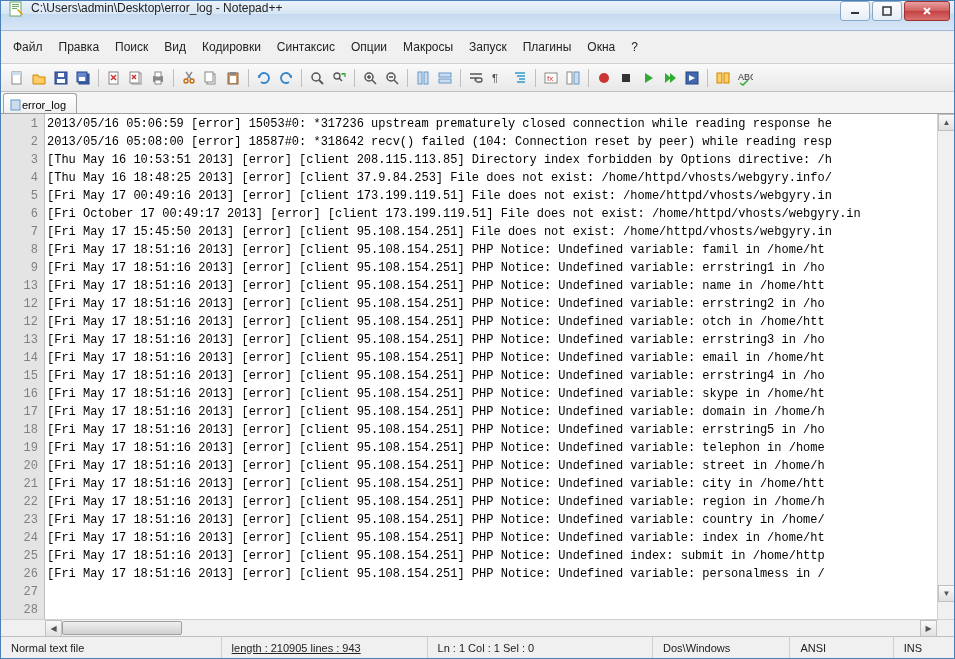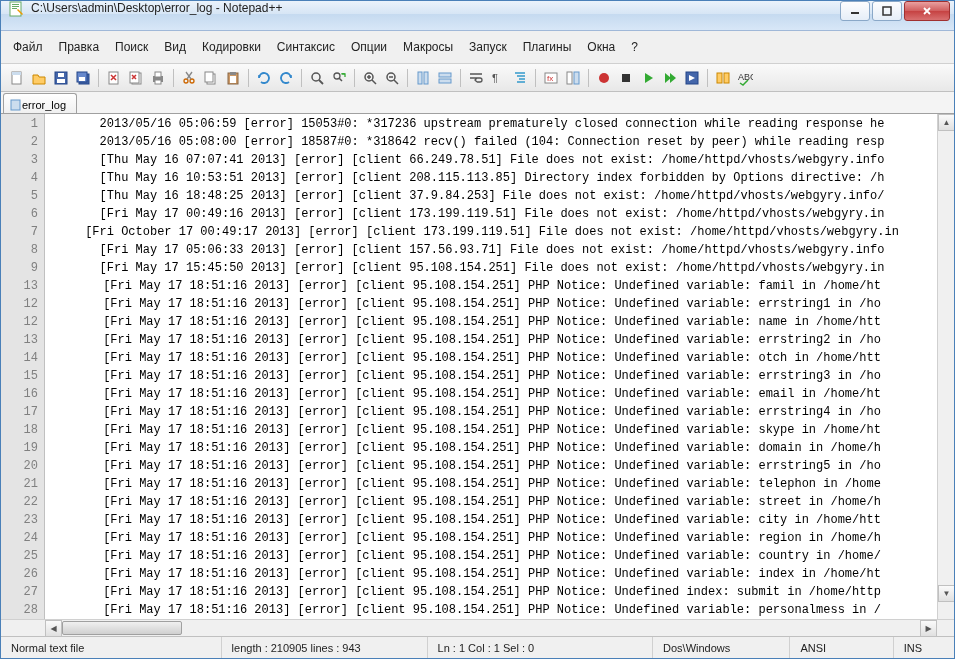--- a/index.html
+++ b/index.html
@@ -15,34 +15,34 @@
 .menubar { height: 20px; background: #f0f0f0; display: flex; align-items: center; padding: 16px 4px; border-bottom: 1px solid #d0d0d0; font-size: 12px; }
 .menu-item { padding: 2px 8px; color: #222; cursor: default; }
 .toolbar { height: 28px; background: linear-gradient(to bottom,#fafafa,#e8e8e8); display: flex; align-items: center; padding: 0 6px; border-bottom: 1px solid #c0c0c0; gap: 2px; }
 .tb-btn { width: 20px; height: 20px; display: flex; align-items: center; justify-content: center; border-radius: 2px; }
 .tb-sep { width:1px; height:18px; background:#c0c0c0; margin: 0 3px; }
 .tabbar { height: 22px; background: #f4f4f4; display: flex; align-items: flex-end; padding-left: 2px; border-bottom: 1px solid #a0a0a0; }
 .tab { height: 20px; background: linear-gradient(to bottom,#fff,#f0f0f0); border: 1px solid #a0a0a0; border-bottom: none; border-radius: 3px 3px 0 0; padding: 2px 10px 0 6px; display: flex; align-items: center; font-size: 11px; }
 .tab-icon { width:12px; height:12px; }
 .editor-area { flex: 1; display: flex; background: #fff; overflow: hidden; position: relative; }
 .gutter { width: 44px; background: #e4e4e4; border-right: 1px solid #c0c0c0; font-family: "Courier New", monospace; font-size: 12px; color: #808080; text-align: right; padding: 1px 6px 0 0; line-height: 18px; }
-.text-content { flex: 1; font-family: "Courier New", monospace; font-size: 12px; color: #000; padding: 1px 0 0 2px; line-height: 18px; white-space: nowrap; overflow: hidden; position:relative;text-align:center; }
+.text-content { flex: 1; font-family: "Courier New", monospace; font-size: 12px; color: #000; padding: 1px 0 0 2px; line-height: 18px; white-space: nowrap; overflow: hidden; position:relative; }
 .text-line { height:18px; overflow:hidden; }
 .vscroll { width:17px; background:#f0f0f0; border-left:1px solid #d0d0d0; position:relative; }
 .vscroll-arrow { width:17px; height:17px; background:linear-gradient(to bottom,#fafafa,#e0e0e0); border:1px solid #c0c0c0; display:flex; align-items:center; justify-content:center; font-size:8px; color:#555; }
 .vscroll-arrow.bot { position:absolute; bottom:17px; }
 .hscroll { height:17px; background:#f0f0f0; border-top:1px solid #d0d0d0; display:flex; }
 .hscroll-arrow { width:17px; height:17px; background:linear-gradient(to bottom,#fafafa,#e0e0e0); border:1px solid #c0c0c0; display:flex; align-items:center; justify-content:center; font-size:8px; color:#555; }
 .hscroll-track { flex:1; position:relative; }
 .hscroll-thumb { position:absolute; left:0; top:1px; height:14px; width:120px; background:linear-gradient(to bottom,#f0f0f0,#d0d0d0); border:1px solid #a0a0a0; border-radius:2px; }
 .corner { width:17px; height:17px; background:#f0f0f0; }
 .statusbar { height: 22px; background: #f0f0f0; border-top: 1px solid #c0c0c0; display: flex; align-items: center; font-size: 11px; color: #222; }
 .status-cell { padding: 0 10px; border-right: 1px solid #d0d0d0; height:100%; display:flex; align-items:center; }
 .status-cell.wide1 { width:225px; border-left:none;}
-.status-cell.wide2 { width:210px; }
+.status-cell.wide2 { width:210px;text-decoration:underline; }
 .status-cell.wide3 { width:230px; }
 .status-cell.mid { width:140px; }
 .status-cell.sm { width:105px; }
 .status-cell.last { flex:1; justify-content:flex-end; border-right:none; padding-right:32px;}
 .ico { width:16px; height:16px; }
 </style>
 </head>
 <body>
 
 <div class="window">
@@ -322,26 +322,24 @@
         <div>23</div>
         <div>24</div>
         <div>25</div>
         <div>26</div>
         <div>27</div>
         <div>28</div>
       </div>
     <div class="text-content" id="textcontent">
         <div class="text-line">2013/05/16 05:06:59 [error] 15053#0: *317236 upstream prematurely closed connection while reading response he</div>
         <div class="text-line">2013/05/16 05:08:00 [error] 18587#0: *318642 recv() failed (104: Connection reset by peer) while reading resp</div>
-        <div class="text-line">[Thu May 16 07:07:41 2013] [error] [client 66.249.78.51] File does not exist: /home/httpd/vhosts/webgyry.info</div>
         <div class="text-line">[Thu May 16 10:53:51 2013] [error] [client 208.115.113.85] Directory index forbidden by Options directive: /h</div>
         <div class="text-line">[Thu May 16 18:48:25 2013] [error] [client 37.9.84.253] File does not exist: /home/httpd/vhosts/webgyry.info/</div>
         <div class="text-line">[Fri May 17 00:49:16 2013] [error] [client 173.199.119.51] File does not exist: /home/httpd/vhosts/webgyry.in</div>
         <div class="text-line">[Fri October 17 00:49:17 2013] [error] [client 173.199.119.51] File does not exist: /home/httpd/vhosts/webgyry.in</div>
-        <div class="text-line">[Fri May 17 05:06:33 2013] [error] [client 157.56.93.71] File does not exist: /home/httpd/vhosts/webgyry.info</div>
         <div class="text-line">[Fri May 17 15:45:50 2013] [error] [client 95.108.154.251] File does not exist: /home/httpd/vhosts/webgyry.in</div>
         <div class="text-line">[Fri May 17 18:51:16 2013] [error] [client 95.108.154.251] PHP Notice:  Undefined variable: famil in /home/ht</div>
         <div class="text-line">[Fri May 17 18:51:16 2013] [error] [client 95.108.154.251] PHP Notice:  Undefined variable: errstring1 in /ho</div>
         <div class="text-line">[Fri May 17 18:51:16 2013] [error] [client 95.108.154.251] PHP Notice:  Undefined variable: name in /home/htt</div>
         <div class="text-line">[Fri May 17 18:51:16 2013] [error] [client 95.108.154.251] PHP Notice:  Undefined variable: errstring2 in /ho</div>
         <div class="text-line">[Fri May 17 18:51:16 2013] [error] [client 95.108.154.251] PHP Notice:  Undefined variable: otch in /home/htt</div>
         <div class="text-line">[Fri May 17 18:51:16 2013] [error] [client 95.108.154.251] PHP Notice:  Undefined variable: errstring3 in /ho</div>
         <div class="text-line">[Fri May 17 18:51:16 2013] [error] [client 95.108.154.251] PHP Notice:  Undefined variable: email in /home/ht</div>
         <div class="text-line">[Fri May 17 18:51:16 2013] [error] [client 95.108.154.251] PHP Notice:  Undefined variable: errstring4 in /ho</div>
         <div class="text-line">[Fri May 17 18:51:16 2013] [error] [client 95.108.154.251] PHP Notice:  Undefined variable: skype in /home/ht</div>

